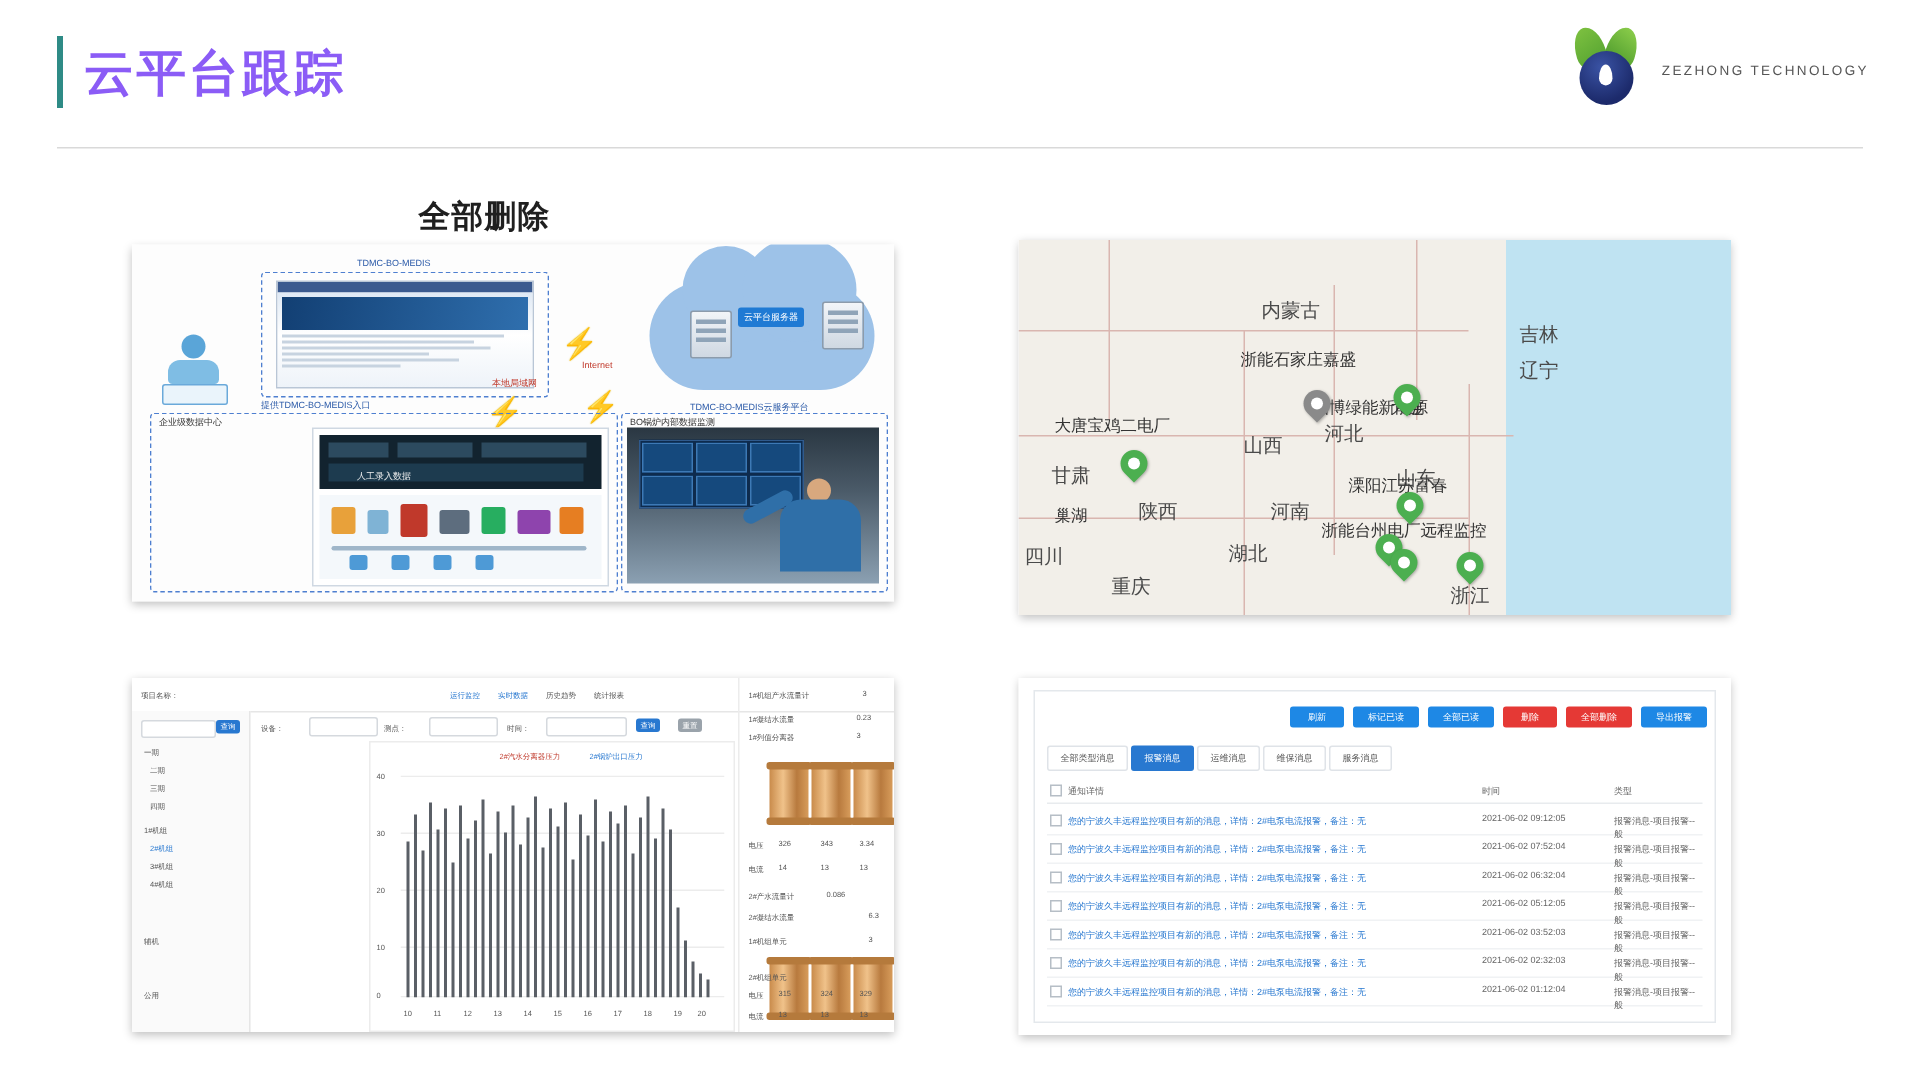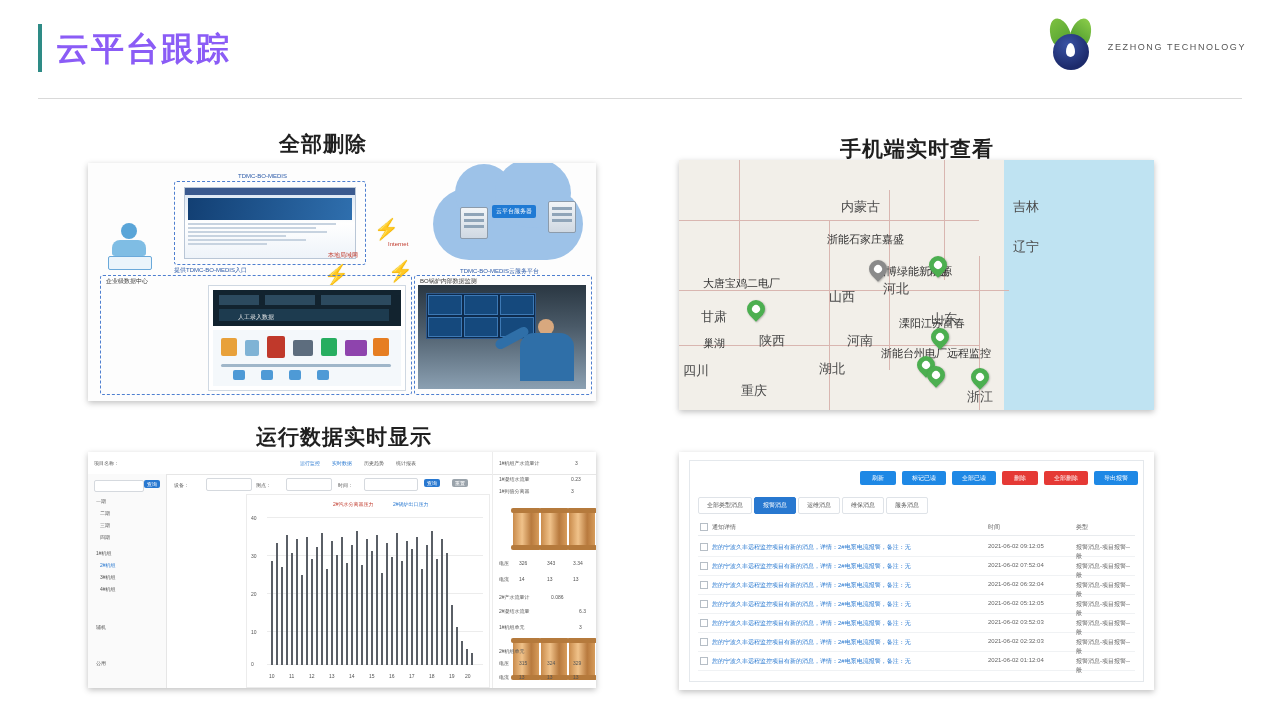--- a/index.html
+++ b/index.html
@@ -387,22 +387,20 @@
       <div class="leaf l1"></div>
       <div class="leaf l2"></div>
       <div class="logo-drop"></div>
     </div>
     <div>
       <div class="logo-text-en">ZEZHONG TECHNOLOGY</div>
     </div>
   </div>
 
   <div class="cap cap-1">全部删除</div>
-  <div class="cap cap-2">手机端实时查看</div>
-  <div class="cap cap-3">运行数据实时显示</div>
 
   <div class="panel" id="panel-cloud">
     <div class="cloud-canvas">
 
       <div class="person">
         <div class="head"></div>
           <div class="body"></div>
           <div class="desk"></div>
       </div>
 
@@ -496,21 +494,21 @@
       <div class="prov-line" style="left:0;   top:60px;  width:300px; height:1px;"></div>
       <div class="prov-line" style="left:60px;top:0;     width:1px;   height:120px;"></div>
       <div class="prov-line" style="left:150px;top:60px; width:1px;   height:190px;"></div>
       <div class="prov-line" style="left:210px;top:30px; width:1px;   height:180px;"></div>
       <div class="prov-line" style="left:0;   top:130px; width:330px; height:1px;"></div>
       <div class="prov-line" style="left:0;   top:185px; width:300px; height:1px;"></div>
       <div class="prov-line" style="left:265px;top:0;    width:1px;   height:120px;"></div>
       <div class="prov-line" style="left:300px;top:96px; width:1px;   height:154px;"></div>
 
       <div class="prov" style="left:162px; top:38px;">内蒙古</div>
-      <div class="prov" style="left:334px; top:38px;">吉林</div>
+      <div class="prov" style="left:334px; top:54px;">吉林</div>
       <div class="prov" style="left:334px; top:78px;">辽宁</div>
       <div class="prov" style="left:204px; top:120px;">河北</div>
       <div class="prov" style="left:150px; top:128px;font-family:Liberation Mono, monospace;">山西</div>
       <div class="prov" style="left:252px; top:150px;">山东</div>
       <div class="prov" style="left:168px; top:172px;">河南</div>
       <div class="prov" style="left:80px;  top:172px;">陕西</div>
       <div class="prov" style="left:22px;  top:148px;">甘肃</div>
       <div class="prov" style="left:140px; top:200px;">湖北</div>
       <div class="prov" style="left:62px;  top:222px;">重庆</div>
       <div class="prov" style="left:4px;   top:202px;text-align:right;">四川</div>

